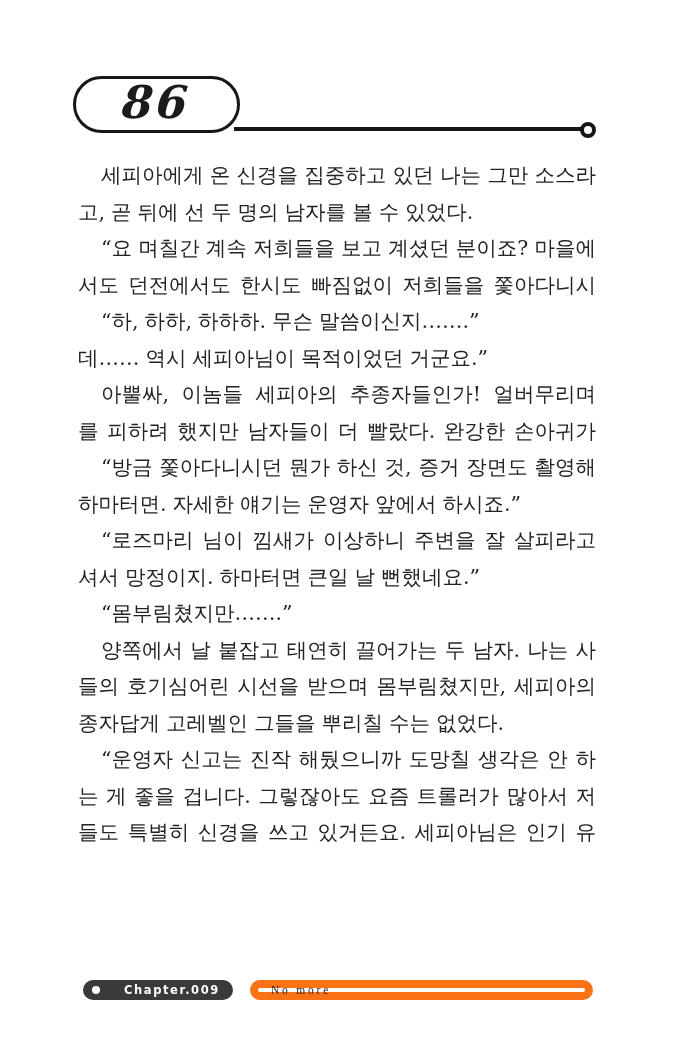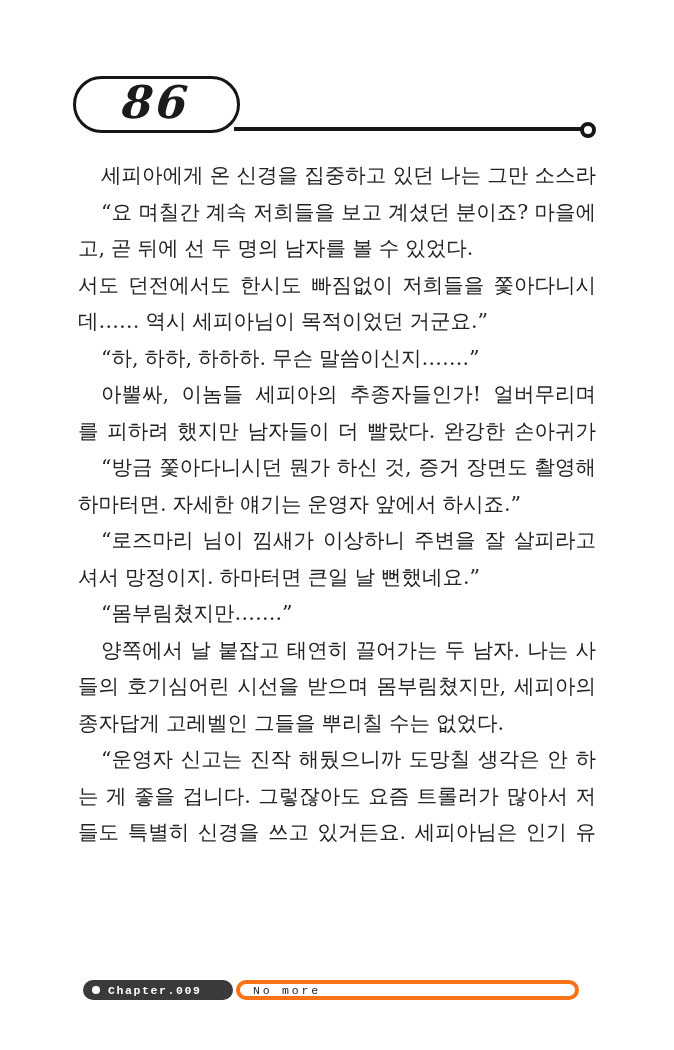--- a/index.html
+++ b/index.html
@@ -93,39 +93,38 @@
     font-family: "DejaVu Sans", "Liberation Sans", sans-serif;
   }
   .chapter-dot {
     width: 8px; height: 8px;
     margin-left: 9px;
     background: #ffffff;
     border-radius: 50%;
     flex: 0 0 auto;
   }
   .chapter-label {
-    margin-left: 8px;
+    margin-left: 24px;
     color: #ffffff;
     font-size: 11.5px;
     font-weight: bold;
     letter-spacing: 1.6px;
     white-space: nowrap;
-    font-family: Liberation Mono, monospace;
   }
   .more-pill {
     position: absolute;
-    left: 236px; top: 980px;
+    left: 250px; top: 980px;
     width: 343px; height: 20px;
     box-sizing: border-box;
     background: #ffffff;
-    border: 4px solid #f97316;
+    border: 8px solid #f97316;
     border-radius: 999px;
     display: flex;
     align-items: center;
-    font-family: Liberation Mono, monospace;
+    font-family: Liberation Serif, serif;
   }
   .more-label {
     margin-left: 13px;
     color: #242424;
     font-size: 11.5px;
     letter-spacing: 2.8px;
     white-space: nowrap;
   }
 </style>
 </head>
@@ -134,25 +133,25 @@
 <div class="page">
 
   <div class="badge">
     <span class="page-number">86</span>
   </div>
   <div class="header-rule"></div>
   <div class="header-ring"></div>
 
   <div class="body-text">
       <div class="line indent fill">세피아에게 온 신경을 집중하고 있던 나는 그만 소스라쳤</div>
+      <div class="line">고, 곧 뒤에 선 두 명의 남자를 볼 수 있었다.</div>
       <div class="line indent fill">“요 며칠간 계속 저희들을 보고 계셨던 분이죠? 마을에</div>
-      <div class="line">고, 곧 뒤에 선 두 명의 남자를 볼 수 있었다.</div>
       <div class="line fill">서도 던전에서도 한시도 빠짐없이 저희들을 쫓아다니시던</div>
+      <div class="line indent">“하, 하하, 하하하. 무슨 말씀이신지…….”</div>
       <div class="line">데…… 역시 세피아님이 목적이었던 거군요.”</div>
-      <div class="line indent">“하, 하하, 하하하. 무슨 말씀이신지…….”</div>
       <div class="line indent fill">아뿔싸, 이놈들 세피아의 추종자들인가! 얼버무리며 자리</div>
       <div class="line fill">를 피하려 했지만 남자들이 더 빨랐다. 완강한 손아귀가 내</div>
       <div class="line indent fill">“방금 쫓아다니시던 뭔가 하신 것, 증거 장면도 촬영해</div>
       <div class="line">하마터면. 자세한 얘기는 운영자 앞에서 하시죠.”</div>
       <div class="line indent fill">“로즈마리 님이 낌새가 이상하니 주변을 잘 살피라고 하</div>
       <div class="line">셔서 망정이지. 하마터면 큰일 날 뻔했네요.”</div>
       <div class="line indent">“몸부림쳤지만…….”</div>
       <div class="line indent fill">양쪽에서 날 붙잡고 태연히 끌어가는 두 남자. 나는 사람</div>
       <div class="line fill">들의 호기심어린 시선을 받으며 몸부림쳤지만, 세피아의 추</div>
       <div class="line">종자답게 고레벨인 그들을 뿌리칠 수는 없었다.</div>

